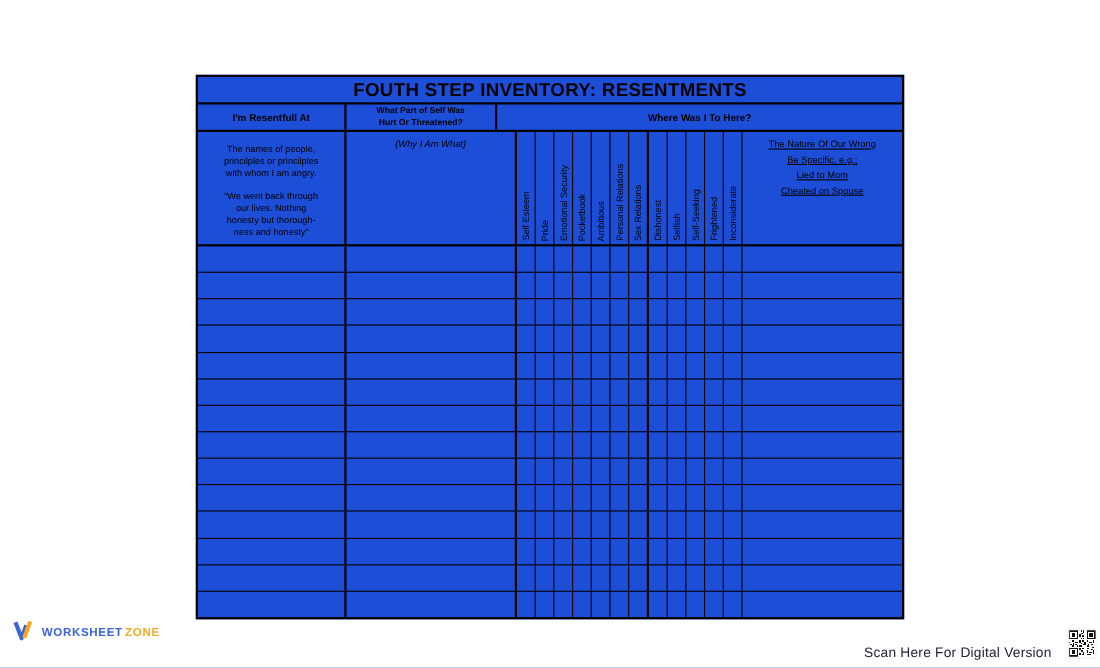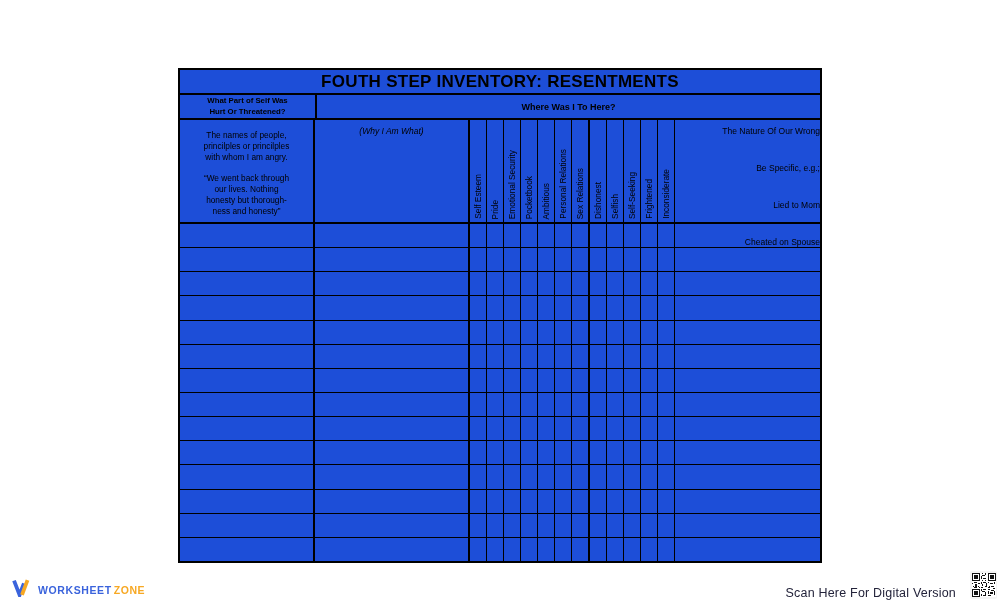--- a/index.html
+++ b/index.html
@@ -52,32 +52,32 @@
     flex:1; border-right:1px solid #000;
     display:flex; align-items:flex-end; justify-content:center;
     padding-bottom:3px; overflow:hidden;
   }
   .vcell:last-child { border-right:none; }
   .vtext {
     writing-mode:vertical-rl; transform:rotate(180deg);
     font-size:8.3px; line-height:1; white-space:nowrap;
   }
   .nature-cell {
-    flex:1; font-size:8.5px; text-align:right;
-    display:flex; flex-direction:column; gap:27px; padding-top:6px;
+    flex:1; font-size:8.5px; text-align:center;
+    display:flex; flex-direction:column; gap:4px; padding-top:6px;text-decoration:underline;
   }
 
   .tbody { flex:1; display:flex; flex-direction:column; }
   .brow { flex:1; display:flex; border-bottom:1px solid #000; }
   .brow:last-child { border-bottom:none; }
   .gcell { flex:1; border-right:1px solid #000; }
   .gcell:last-child { border-right:none; }
 
   
-  .brand { position:absolute; left:12px; bottom:6px; display:flex; align-items:center; gap:5px; }
+  .brand { position:absolute; left:12px; bottom:20px; display:flex; align-items:center; gap:5px; }
   .brand-text { font-size:10.5px; font-weight:bold; letter-spacing:.6px; display:flex; }
   .brand-worksheet { color:var(--brand-blue, #3A63DC); }
   .brand-zone { color:var(--brand-orange, #F7A823); margin-left:2px; }
   .scan-label {
     position:absolute; right:44px; bottom:7px;
     font-size:12.5px; color:var(--scan-ink, #23233A); letter-spacing:.2px;
   }
   .qr {
     position:absolute; right:3px; bottom:8px;
     width:27px; height:28px; background:#f4f4f4; border-radius:2px;
@@ -85,20 +85,21 @@
   }
 </style>
 </head>
 <body>
 
 <div class="sheet">
 
   <div class="title-bar">FOUTH STEP INVENTORY: RESENTMENTS</div>
 
   <div class="hrow1">
+    <div class="hc c1w">I'm Resentfull At</div>
     <div class="hc g7w self-h">
       <div>What Part of Self Was</div>
       <div>Hurt Or Threatened?</div>
     </div>
     <div class="hc blame-h">Where Was I To Here?</div>
   </div>
 
   <div class="hrow2">
     <div class="note-cell">
         <div class="nline">The names of people,</div>

